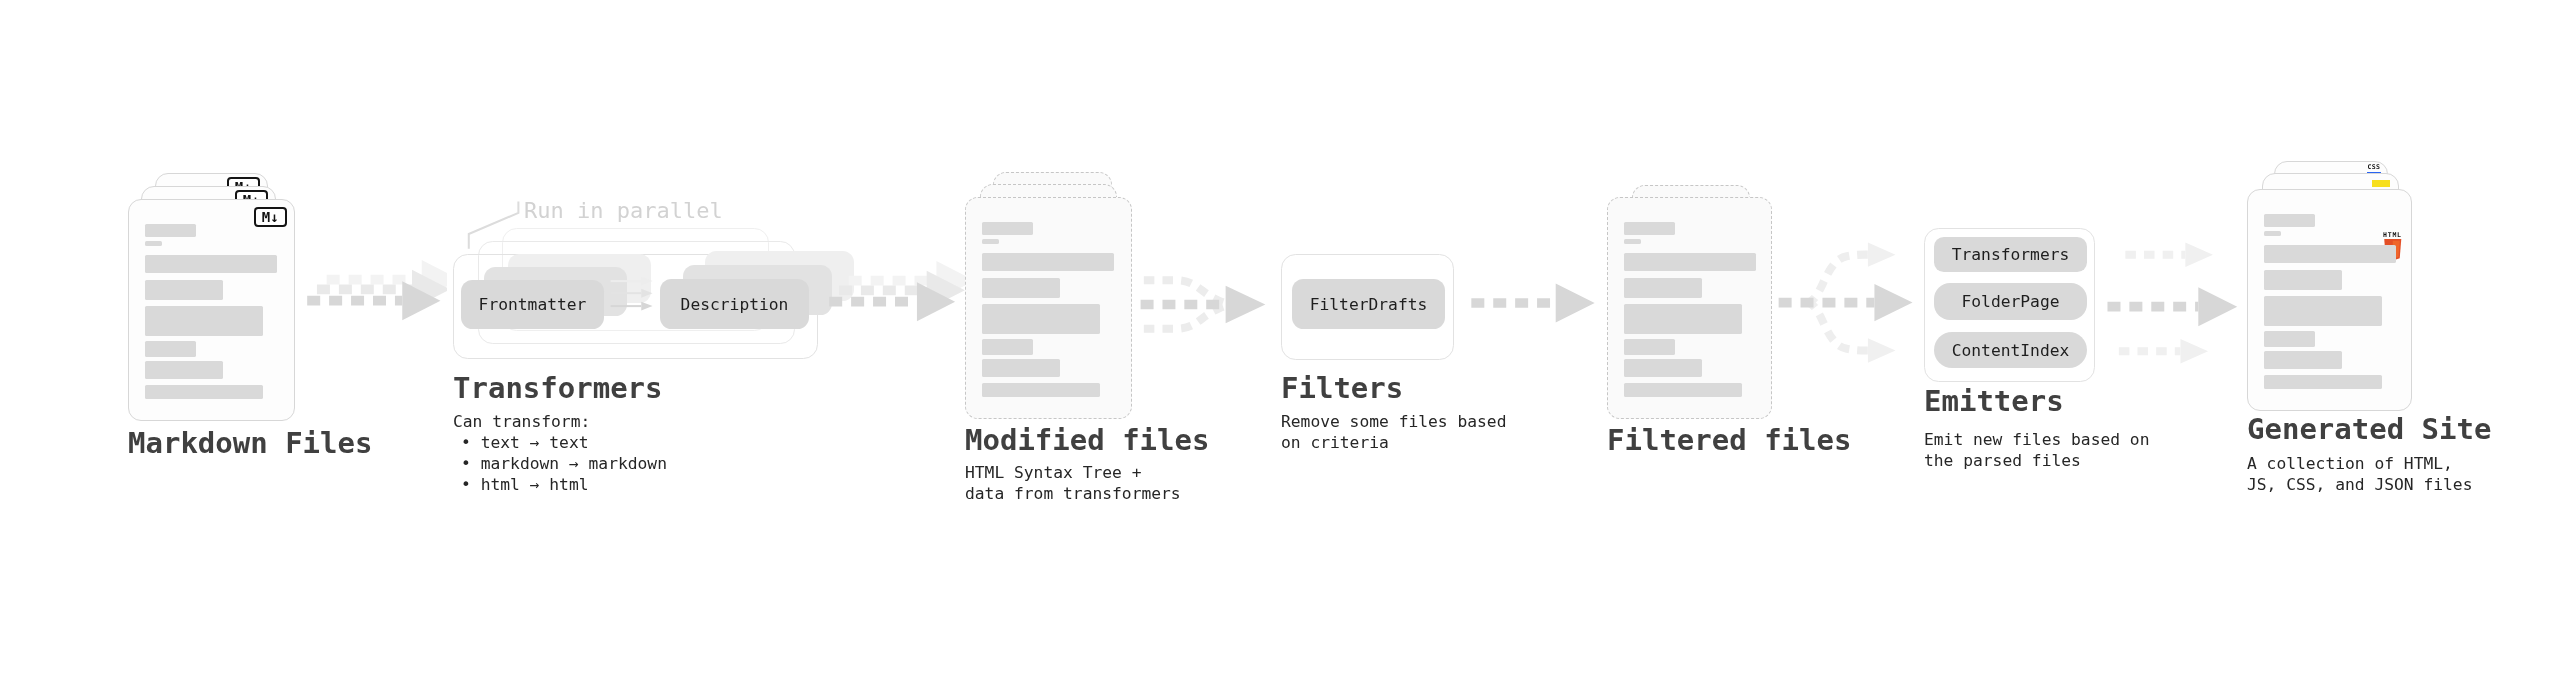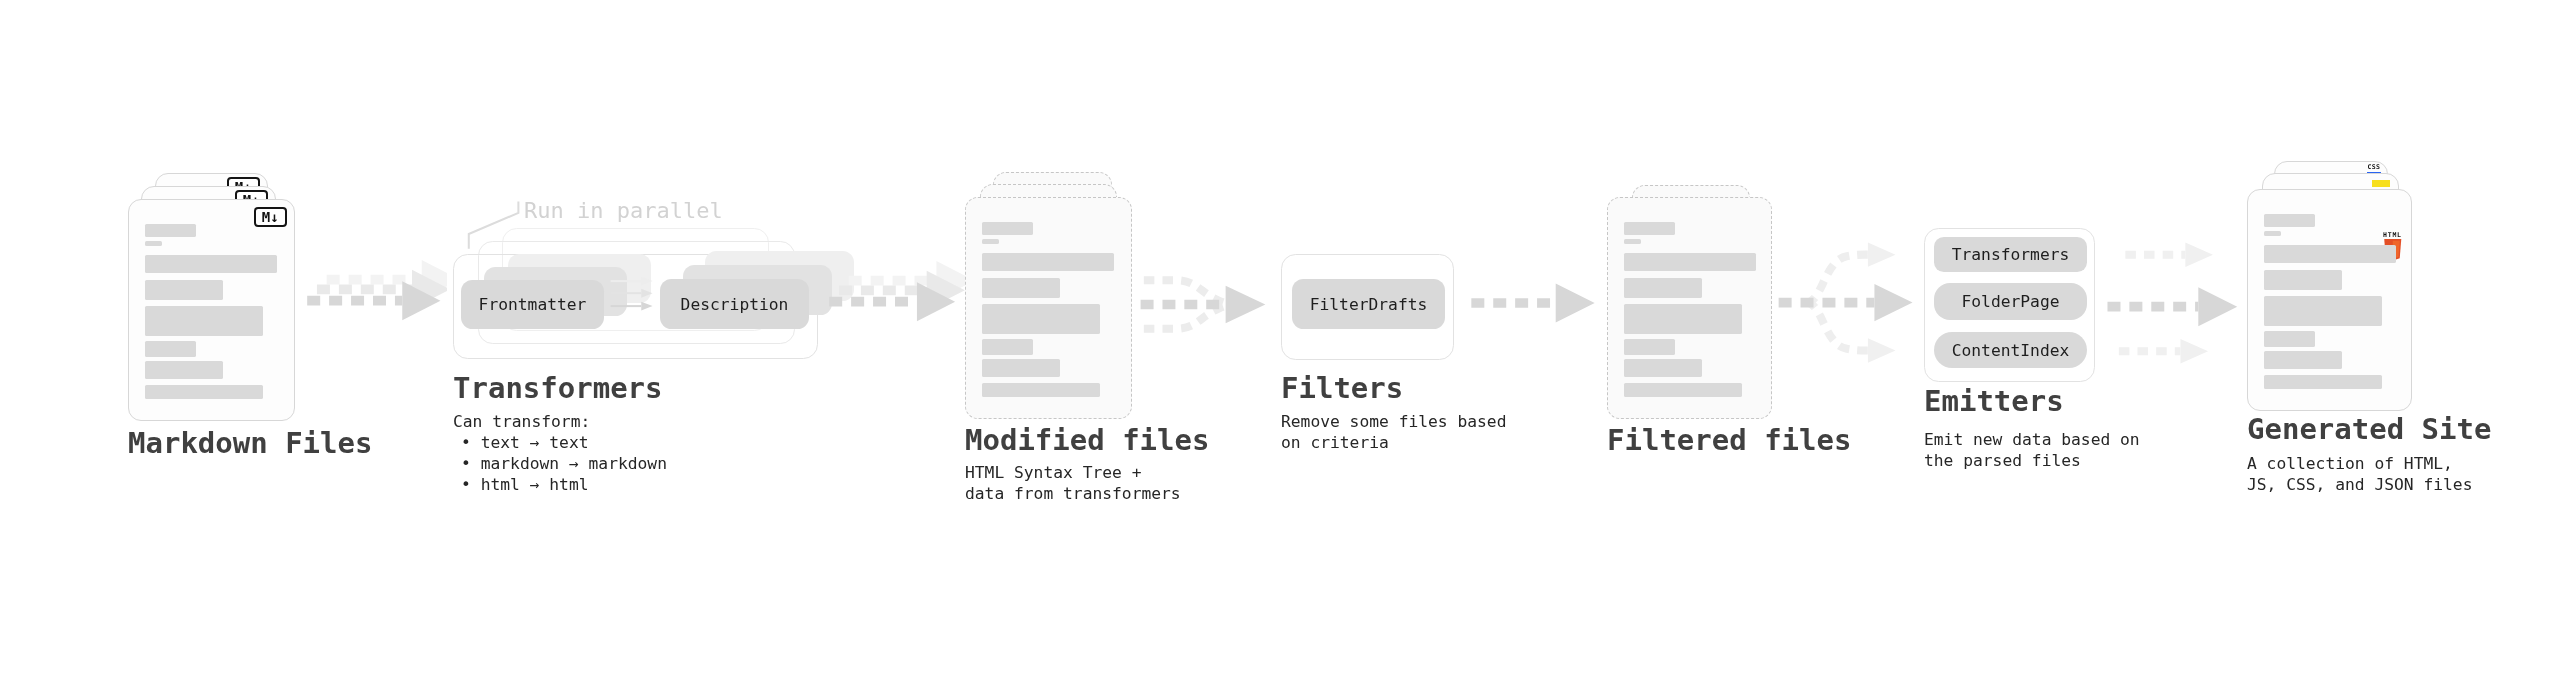--- a/index.html
+++ b/index.html
@@ -217,21 +217,21 @@
     <polygon points="126,59 126,105 173,82" fill="#d7d7d7"></polygon>
   </svg>
 
   <section>
     <div class="cbox" style="left:1924px;top:228px;width:171px;height:154px"></div>
     <div class="pill" style="left:1934px;top:237px;width:153px;height:35px;border-radius:9.8px">Transformers</div>
     <div class="pill" style="left:1934px;top:283px;width:153px;height:37px;border-radius:16px">FolderPage</div>
     <div class="pill" style="left:1934px;top:332px;width:153px;height:36px;border-radius:18px">ContentIndex</div>
     <div class="title" style="left:1924px;top:388px">Emitters</div>
     <div class="desc" style="left:1924px;top:429px">
-      <div>Emit new data based on</div>
+      <div>Emit new files based on</div>
       <div>the parsed files</div>
     </div>
   </section>
 
   <svg class="arr" style="left:2101px;top:228px" width="146" height="146" viewBox="0 0 180 180">
     <path d="M30,33 H104" stroke="#f0f0f0" stroke-width="10" stroke-dasharray="13 10" fill="none"></path>
     <polygon points="104,18 104,48 138,33" fill="#f0f0f0"></polygon>
     <path d="M8,97 H120" stroke="#d7d7d7" stroke-width="12" stroke-dasharray="16 11" fill="none"></path>
     <polygon points="120,73 120,121 168,97" fill="#d7d7d7"></polygon>
     <path d="M22,152 H98" stroke="#f0f0f0" stroke-width="10" stroke-dasharray="13 10" fill="none"></path>

